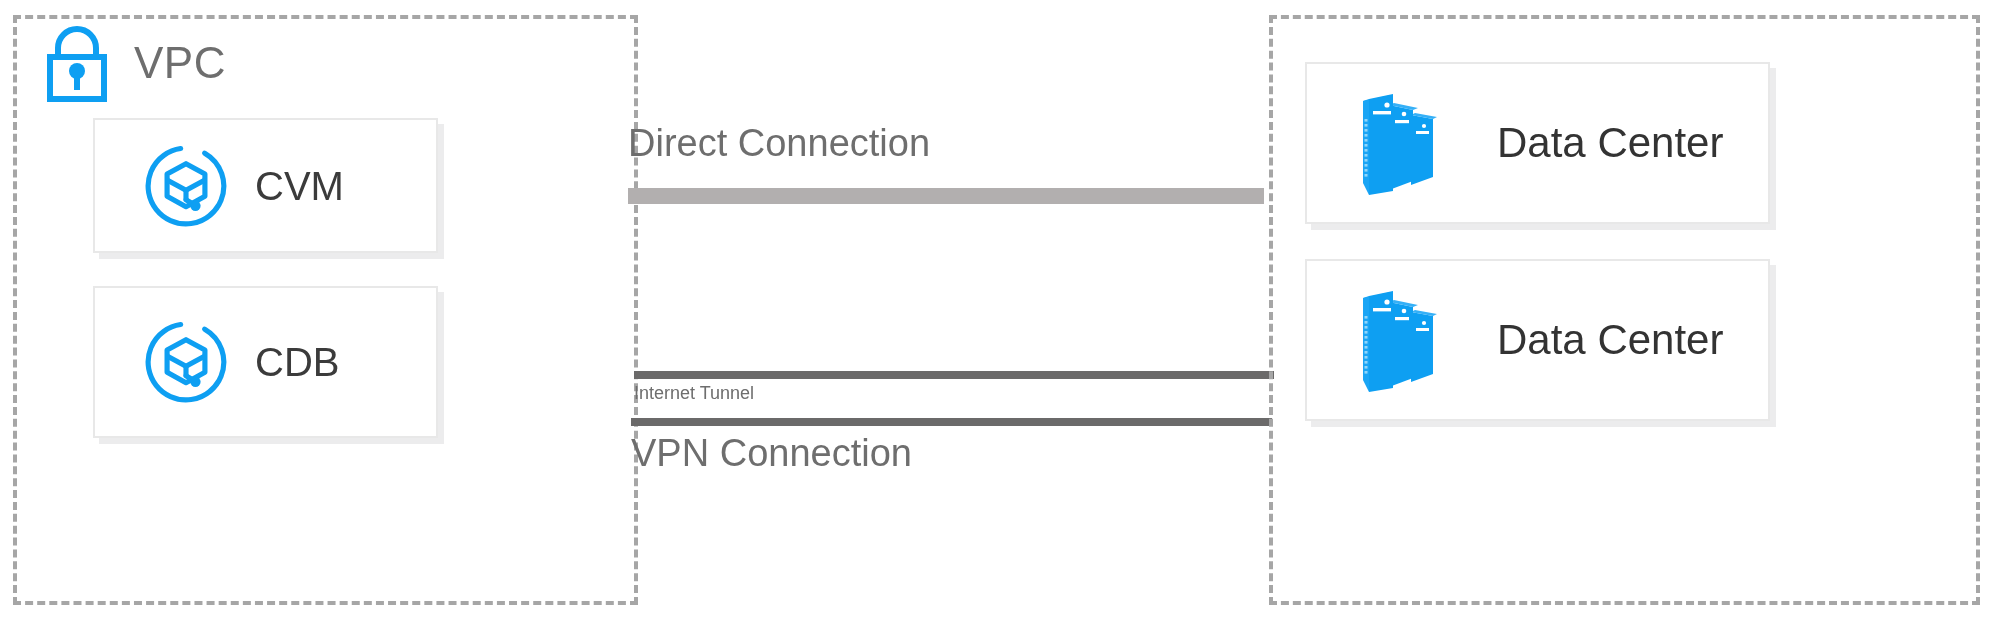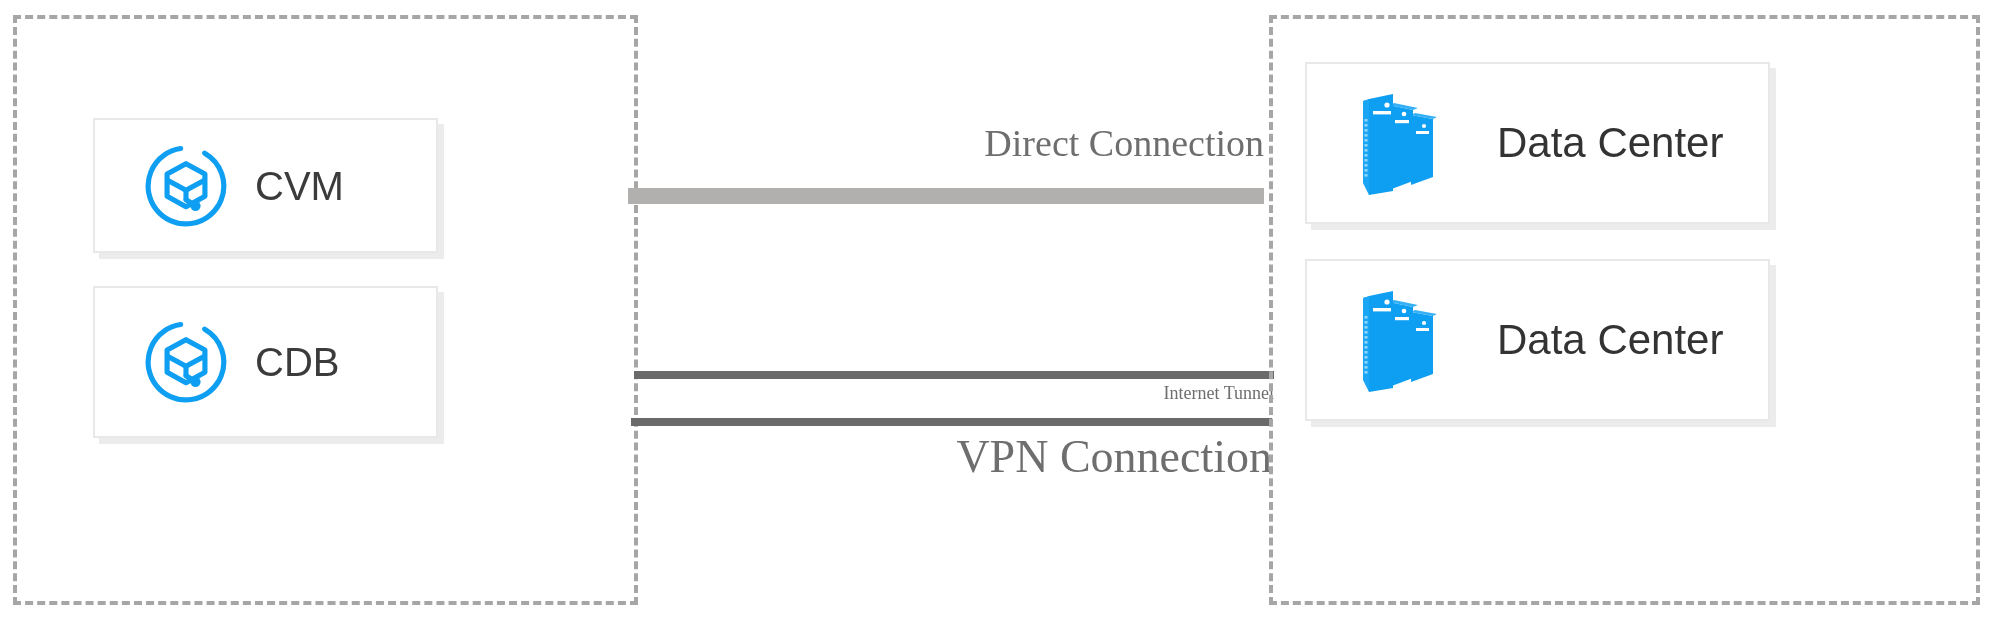--- a/index.html
+++ b/index.html
@@ -94,45 +94,54 @@
     background: #6b6a6a;
   }
   #line-tunnel-bottom {
     left: 631px; top: 418px; width: 641px; height: 8px;
     background: #6b6a6a;
   }
 
   
   .conn-label {
     position: absolute;
-    text-align: right;
-    font-family: Liberation Serif, serif;
+    text-align: left;
+    font-family: Liberation Sans, sans-serif;
     line-height: 1;
     white-space: nowrap;
   }
   #label-direct {
     left: 628px; top: 124px; width: 636px;
     font-size: 38px; color: #6e6e6e;
   }
   #label-tunnel {
     left: 634px; top: 384px; width: 640px;
     font-size: 18px; color: #6e6e6e;
   }
   #label-vpn {
     left: 631px; top: 434px; width: 641px;
-    font-size: 46px; color: #6e6e6e;
+    font-size: 38px; color: #6e6e6e;
   }
 </style>
 </head>
 <body>
 
 <div id="diagram">
 
   <div class="zone" id="zone-vpc"></div>
 
+  <div id="vpc-header">
+    <svg id="vpc-lock-icon" viewBox="0 0 62 78">
+      <path d="M12 34 V24 A19 19 0 0 1 50 24 V34" fill="none" stroke="#0e9ff2" stroke-width="6"></path>
+      <rect x="4" y="33" width="54" height="42" fill="none" stroke="#0e9ff2" stroke-width="6"></rect>
+      <circle cx="31" cy="47" r="8" fill="#0e9ff2"></circle>
+      <rect x="28" y="47" width="6" height="19" fill="#0e9ff2"></rect>
+    </svg>
+    <div id="vpc-title">VPC</div>
+  </div>
 
   <div class="card" id="card-cvm">
     <svg class="svc-icon" viewBox="0 0 100 100">
       <path d="M50 6 A44 44 0 1 1 49.9 6 M94 50 A44 44 0 0 1 72 88" fill="none" stroke="#0e9ff2" stroke-width="6" stroke-linecap="round" pathLength="100" stroke-dasharray="82 18" stroke-dashoffset="-9" transform="rotate(-8 50 50)"></path>
       <path d="M50 24 L72 36 L72 62 L50 74 L28 62 L28 36 Z" fill="none" stroke="#0e9ff2" stroke-width="6" stroke-linejoin="round"></path>
       <path d="M28 43 L50 55 L72 43" fill="none" stroke="#0e9ff2" stroke-width="6" stroke-linejoin="round"></path>
       <path d="M50 55 L50 66" fill="none" stroke="#0e9ff2" stroke-width="6"></path>
       <path d="M50 66 L60 72" fill="none" stroke="#0e9ff2" stroke-width="6" stroke-linecap="round"></path>
       <circle cx="61" cy="73" r="6" fill="#0e9ff2"></circle>
     </svg>

